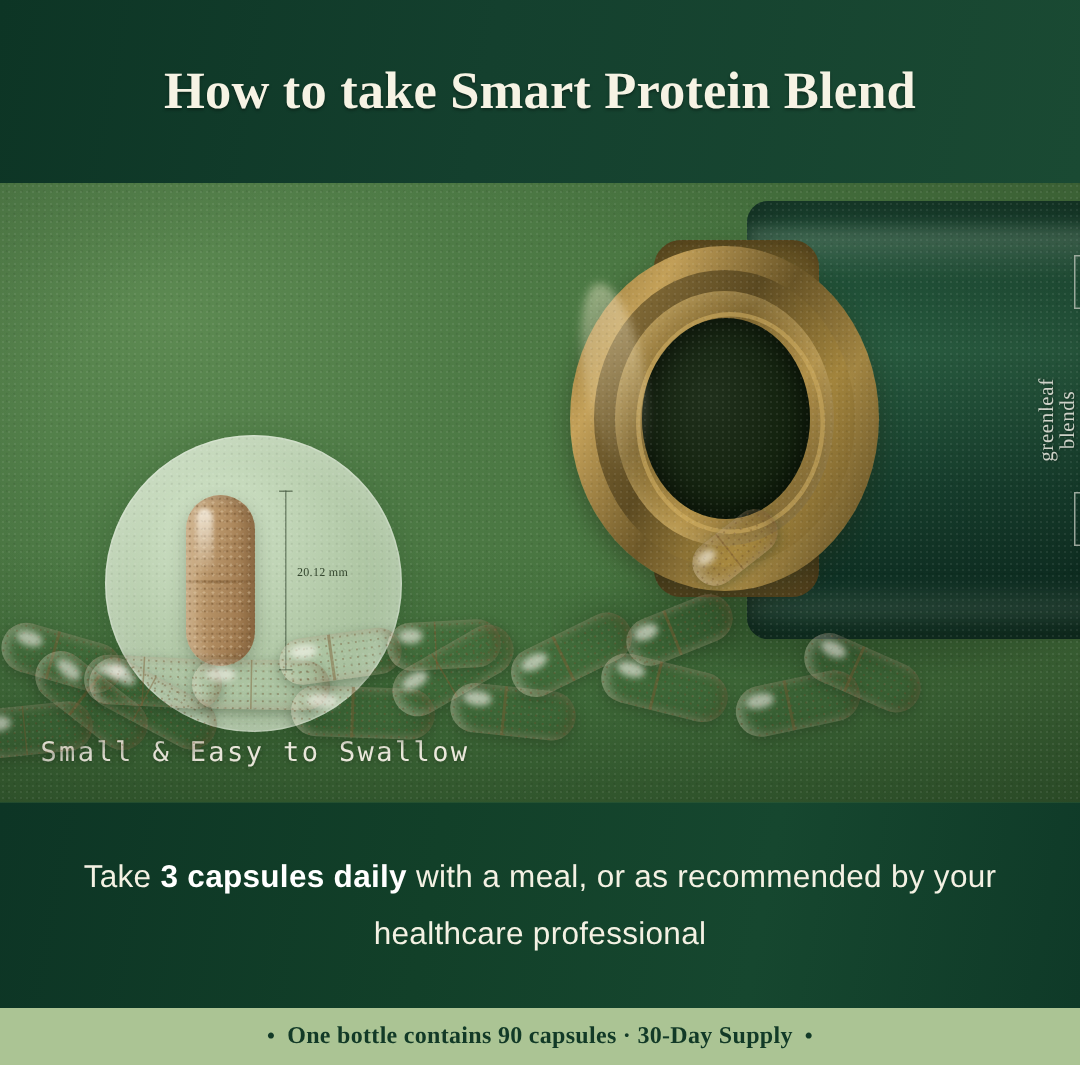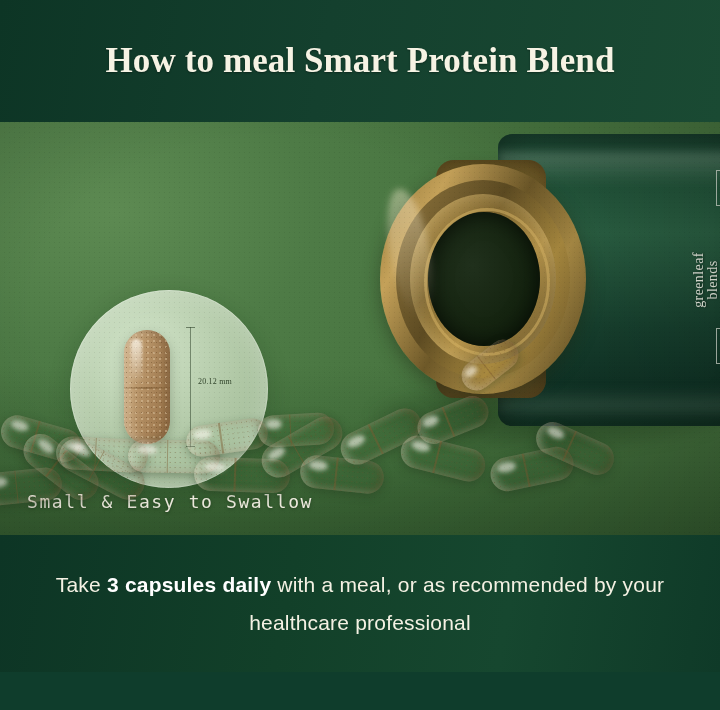--- a/index.html
+++ b/index.html
@@ -226,21 +226,21 @@
     color:#123a27;letter-spacing:.2px;white-space:nowrap;
   }
   .dot{padding:0 8px;font-size:15px;}
 </style>
 </head>
 <body>
 
 <div class="poster">
 
   <div class="header">
-    <div class="header-title">How to meal Smart Protein Blend</div>
+    <div class="header-title">How to take Smart Protein Blend</div>
   </div>
 
   <div class="photo">
     <div class="floor"></div>
 
     <div class="lens">
       <div class="lens-edge"></div>
     </div>
     <div class="cap-big">
       <div class="speck"></div>
@@ -362,14 +362,17 @@
       </div>
 
     <div class="vign"></div>
     <div class="grain"></div>
   </div>
 
   <div class="band">
     <div class="band-text"><span>Take </span><strong>3 capsules daily</strong><span> with a meal, or as recommended by your healthcare professional</span></div>
   </div>
 
+  <div class="footer">
+    <div class="footer-text"><span class="dot">•</span><span>One bottle contains 90 capsules · 30-Day Supply</span><span class="dot">•</span></div>
+  </div>
 
 </div>
 
 </body></html>

